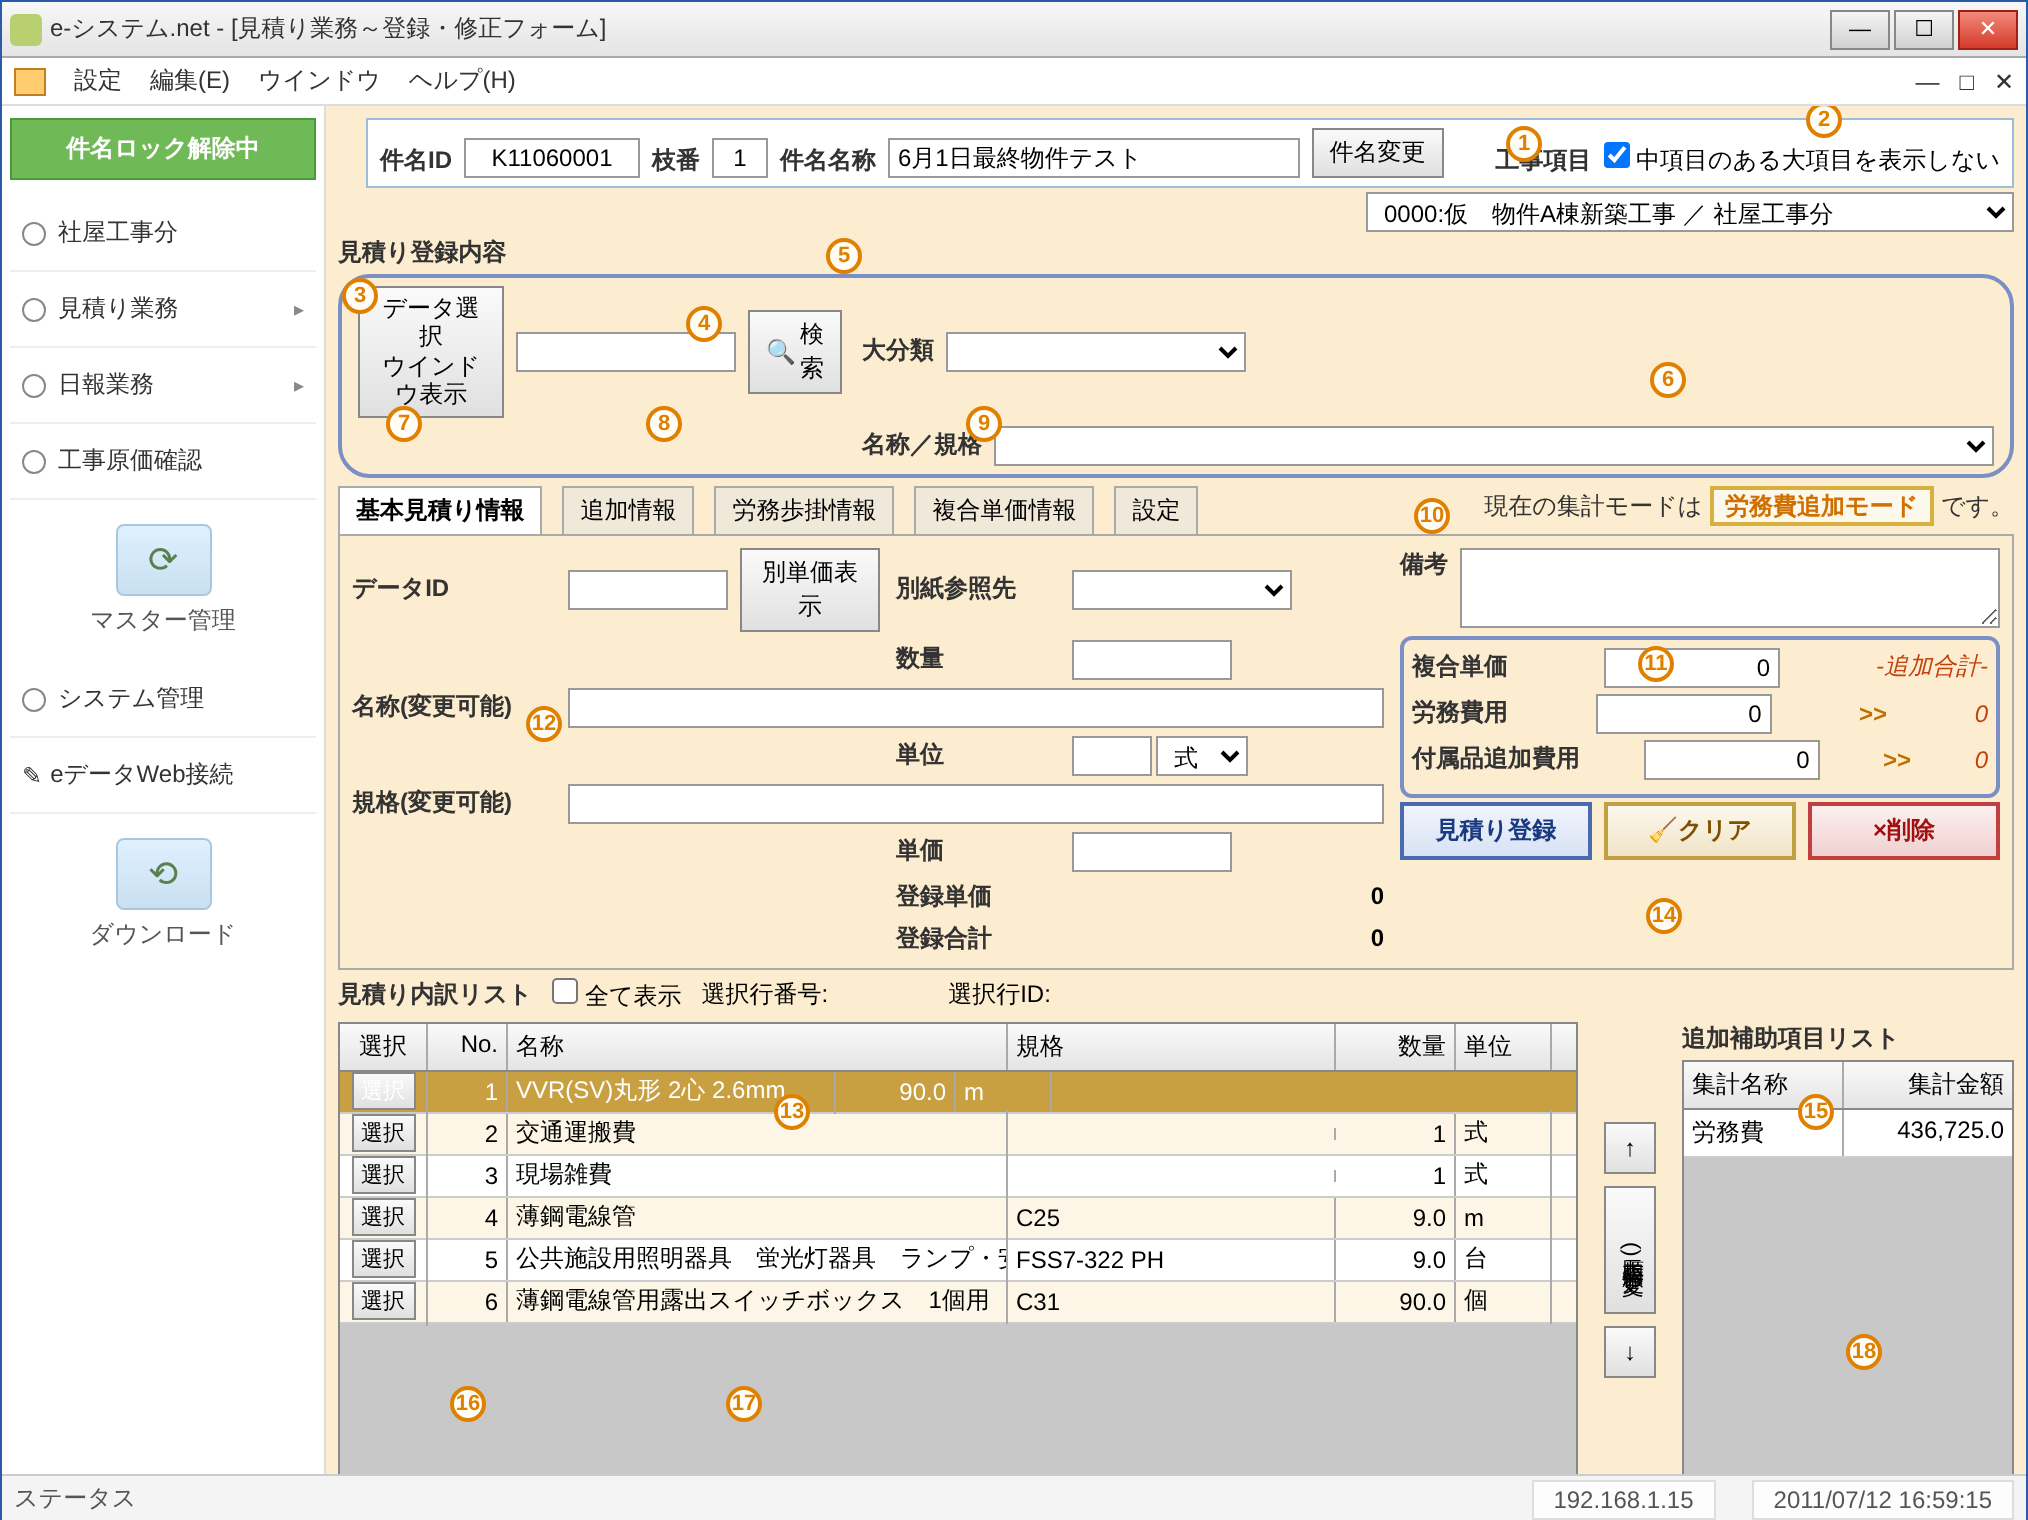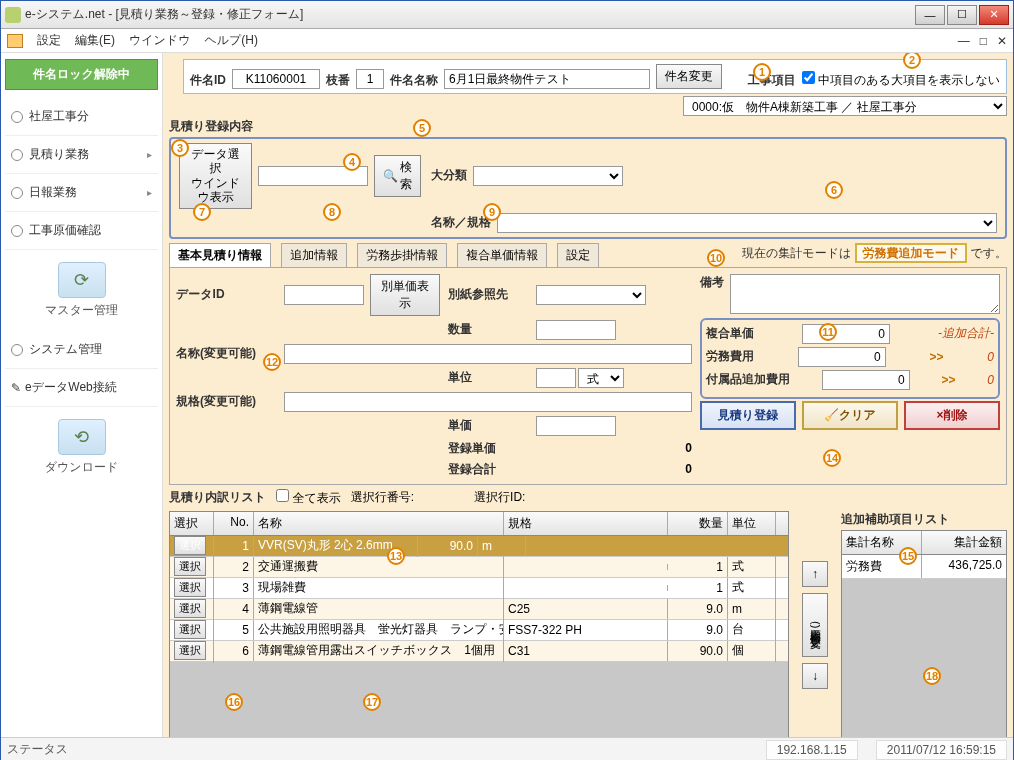--- a/index.html
+++ b/index.html
@@ -28,21 +28,21 @@
 .sideaction { display: flex; flex-direction: column; align-items: center; padding: 12px 0; color: #555; }
 .sideaction .iconbox { width: 48px; height: 36px; background: linear-gradient(#e0f0ff,#c8e0f0); border: 1px solid #a8c8e0; border-radius: 4px; margin-bottom: 4px; display:flex;align-items:center;justify-content:center;font-size:18px;color:#5a8050; }
 
 .main { flex: 1; background: #fdedd0; padding: 6px; position: relative; overflow: hidden; }
 .toprow { display: flex; align-items: flex-end; gap: 6px; border: 1px solid #9abedb; background: #fff; padding: 4px 6px; margin-bottom: 4px; margin-left: 14px; }
 .lbl { color: #333; }
 .lbl.bold { font-weight: bold; }
 input.tx, select.sel { border: 1px solid #999; background: #fff; padding: 2px 4px; height: 20px; }
 .btn { border: 1px solid #888; background: linear-gradient(#fafafa,#e0e0e0); padding: 3px 8px; }
 
-.regrow { border: 2px solid #7a8fc4; border-radius: 4px; padding: 4px 8px; margin-bottom: 2px; display: grid; grid-template-columns: auto auto auto; gap: 4px 10px; align-items: center; background: #fdedd0; }
+.regrow { border: 2px solid #7a8fc4; border-radius: 16px; padding: 4px 8px; margin-bottom: 2px; display: grid; grid-template-columns: auto auto auto; gap: 4px 10px; align-items: center; background: #fdedd0; }
 .regrow .cell { display: flex; align-items: center; gap: 6px; }
 .searchbtn { display: inline-flex; align-items: center; gap: 2px; }
 .magnifier { color: #3a6ab8; }
 
 .tabs { display: flex; gap: 10px; margin-top: 2px; }
 .tab { padding: 3px 8px; border: 1px solid #aaa; background: #f0e8d8; border-bottom: none; }
 .tab.active { background: #fff; font-weight: bold; }
 .tabrow { display:flex; align-items:center; justify-content:space-between; }
 .mode-label { color:#333; }
 .mode-val { color:#d07000; font-weight:bold; border:2px solid #d8b040; padding:1px 6px; background:#fdf8ec; }
@@ -57,21 +57,21 @@
 .sumlbl { font-style: italic; color:#c2410c; }
 .actionrow { display:flex; gap:6px; margin-top:2px; }
 .actbtn { flex:1; padding:4px 6px; border:2px solid #4a6ab0; background:linear-gradient(#f0f4fc,#d8e2f4); color:#1a3a80; font-weight:bold; }
 .actbtn.clear { border-color:#c0a040; color:#805000; background:linear-gradient(#fcf8ec,#f0e4c8); }
 .actbtn.del { border-color:#c04040; color:#a01010; background:linear-gradient(#fcf0f0,#f0d0d0); }
 
 .listarea { display:flex; gap:4px; margin-top:4px; height:296px; }
 .tablewrap { flex:1; border:1px solid #888; background:#c8c8c8; position:relative; display:flex; flex-direction:column;}
 .thead { display:flex; background:linear-gradient(#fafafa,#e4e4e4); border-bottom:1px solid #888; }
 .th, .td { padding:3px 4px; border-right:1px solid #aaa; overflow:hidden; white-space:nowrap; }
-.c-sel{width:44px;} .c-no{width:40px;text-align:right;} .c-name{width:250px;} .c-spec{width:164px;} .c-qty{width:60px;text-align:right;} .c-unit{width:48px;}
+.c-sel{width:44px;text-align:center;} .c-no{width:40px;text-align:right;} .c-name{width:250px;} .c-spec{width:164px;} .c-qty{width:60px;text-align:right;} .c-unit{width:48px;}
 .tbody{ background:#c8c8c8; flex:1; overflow:hidden;}
 .tr { display:flex; background:#fff; border-bottom:1px solid #ccc; height:21px; align-items:center;}
 .tr.sel { background:#c9a041; color:#fff; }
 .tr.alt { background:#fdf6e6; }
 .selbtn { display:inline-block; background:linear-gradient(#fafafa,#e0e0e0); border:1px solid #888; padding:1px 4px; font-size:11px;}
 
 .midbtns { width:44px; display:flex; flex-direction:column; align-items:center; gap:6px; padding-top:50px;}
 .midbtns .mb { width:26px; height:26px; border:1px solid #888; background:linear-gradient(#fafafa,#e0e0e0); display:flex; align-items:center; justify-content:center;}
 .midbtns .tall{ height:64px; font-size:11px; writing-mode:vertical-rl; padding:4px 2px; text-align:center;}
 

